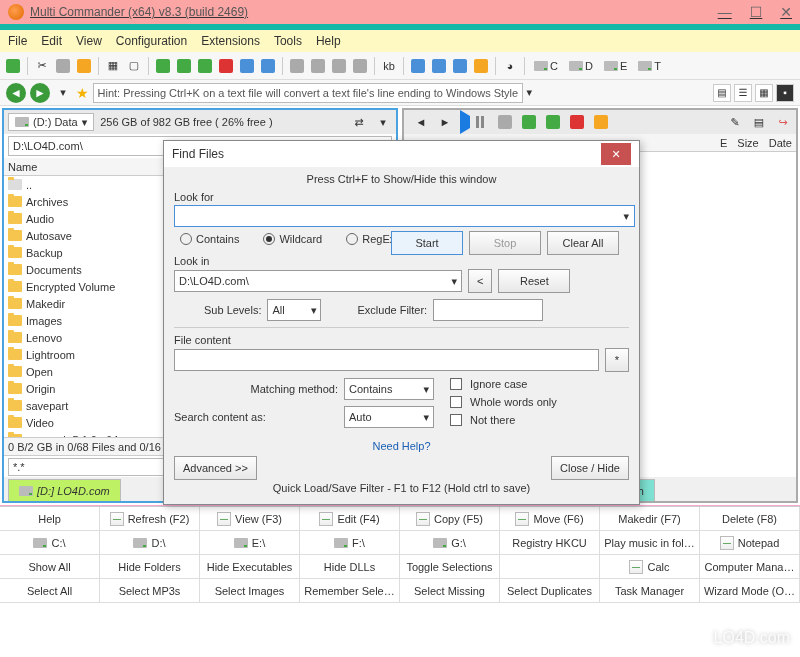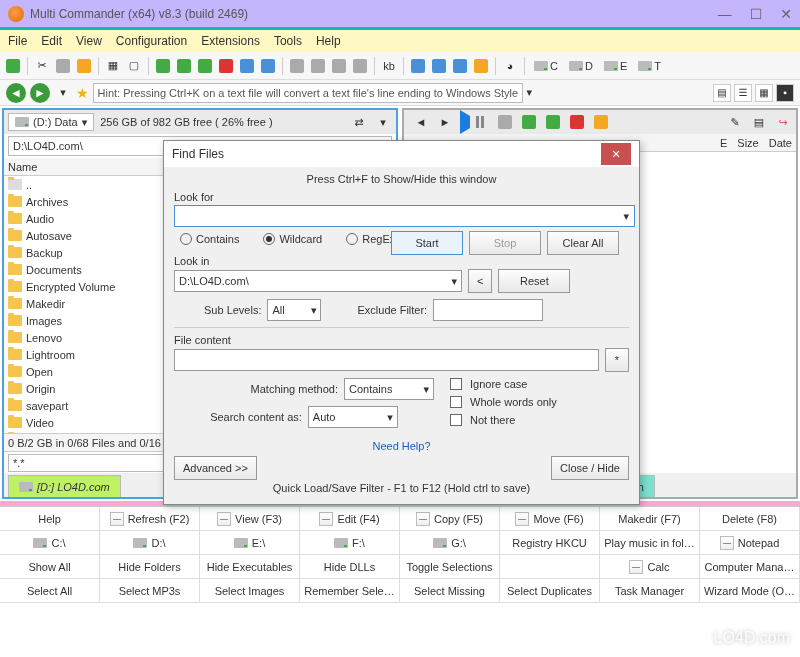--- a/index.html
+++ b/index.html
@@ -1,38 +1,38 @@
 <!DOCTYPE html>
 <html><head>
 <meta charset="utf-8">
 <style>
 * { box-sizing: border-box; margin: 0; padding: 0; font-family: "Segoe UI", Tahoma, sans-serif; }
 body { background: #fff; width: 800px; height: 657px; overflow: hidden; position: relative; font-size: 11px; color: #333; }
-.titlebar { height: 30px; display: flex; align-items: center; padding: 0 8px; background: #c4b5fd; border-bottom: 3px solid #14b8a6; }
+.titlebar { height: 30px; display: flex; align-items: center; padding: 0 8px; background: #fca5a5; border-bottom: 6px solid #14b8a6; text-decoration: underline; }
 .titlebar .app-icon { width: 16px; height: 16px; border-radius: 50%; background: radial-gradient(circle at 40% 40%, #ff9d4d, #e26a00); margin-right: 6px; }
 .titlebar .title { font-size: 12px; color: #555; }
 .titlebar .win-controls { margin-left: auto; display: flex; gap: 18px; color: #666; font-size: 14px; }
 .menubar { height: 22px; display: flex; align-items: center; gap: 14px; padding: 0 8px; background: #fef9c3; font-size: 12px; color: #333; }
 .menubar span { cursor: default; }
 .toolbar { height: 28px; display: flex; align-items: center; gap: 3px; padding: 2px 4px; background: #f7f7f7; border-bottom: 1px solid #ddd; }
 .tb-icon { width: 18px; height: 18px; display: inline-flex; align-items: center; justify-content: center; border-radius: 2px; font-size: 11px; }
 .tb-sep { width: 1px; height: 18px; background: #ccc; margin: 0 2px; }
 .tb-drive { display: inline-flex; align-items: center; gap: 2px; padding: 0 4px; font-size: 11px; }
 .drive-icon { width: 14px; height: 10px; background: #bbb; border-radius: 1px; display: inline-block; position: relative; }
 .drive-icon::after { content: ""; position: absolute; bottom: 1px; right: 1px; width: 3px; height: 2px; background: #4a4; }
 .toolbar2 { height: 26px; display: flex; align-items: center; gap: 4px; padding: 2px 6px; background: #f7f7f7; border-bottom: 1px solid #ddd; }
 .nav-btn { width: 20px; height: 20px; border-radius: 50%; display: inline-flex; align-items: center; justify-content: center; font-size: 12px; color: #fff; }
 .nav-back { background: #3b9b3b; }
 .nav-fwd { background: #3b9b3b; }
 .star { color: #f5b301; font-size: 14px; }
 .hint-input { flex: 0 0 430px; height: 20px; border: 1px solid #bbb; padding: 0 4px; background: #fff; font-size: 11px; color: #555; }
 .row-icons { display: flex; gap: 3px; margin-left: auto; }
 .sm-icon { width: 18px; height: 18px; display: inline-flex; align-items: center; justify-content: center; border: 1px solid #ccc; background: #fff; font-size: 10px; }
 
-.panels { display: flex; height: 400px; border-bottom: 5px solid #f9a8d4; }
+.panels { display: flex; height: 400px; border-bottom: 1px solid #f9a8d4; }
 .panel { flex: 1; display: flex; flex-direction: column; border: 2px solid #4aa3df; margin: 2px; background: #fff; }
 .panel-right { border-color: #aaa; }
 .panel-header { height: 24px; display: flex; align-items: center; background: #eaeaea; padding: 0 4px; gap: 6px; font-size: 11px; }
 .panel-header .drive-sel { display: flex; align-items: center; gap: 4px; padding: 0 6px; background: #fff; border: 1px solid #bbb; height: 18px; }
 .panel-header .free { color: #333; }
 .panel-path { height: 20px; border: 1px solid #bbb; margin: 2px 4px; padding: 0 4px; display: flex; align-items: center; font-size: 11px; background: #fff; }
 .panel-cols { height: 18px; display: flex; align-items: center; border-bottom: 1px solid #ccc; background: #f5f5f5; font-size: 11px; padding: 0 4px; }
 .panel-cols .col-name { flex: 1; }
 .file-list { flex: 1; overflow: hidden; padding: 0 4px; }
 .file-row { height: 17px; display: flex; align-items: center; gap: 4px; font-size: 11px; color: #333; }
@@ -547,21 +547,21 @@
 
     <div class="dlg-row" style="align-items:flex-start">
       <div style="flex:0 0 260px">
         <div class="dlg-row" style="justify-content:flex-end">
           <span>Matching method:</span>
           <span class="dlg-combo" style="width:90px">
               <span>Contains</span>
               <span style="margin-left:auto">▾</span>
             </span>
         </div>
-        <div class="dlg-row" style="justify-content:center">
+        <div class="dlg-row" style="justify-content:space-between">
           <span>Search content as:</span>
           <span class="dlg-combo" style="width:90px">
               <span>Auto</span>
               <span style="margin-left:auto">▾</span>
             </span>
         </div>
       </div>
       <div style="display:flex;flex-direction:column;gap:6px;margin-left:10px">
         <span class="check">
             <span class="check-box"></span>

